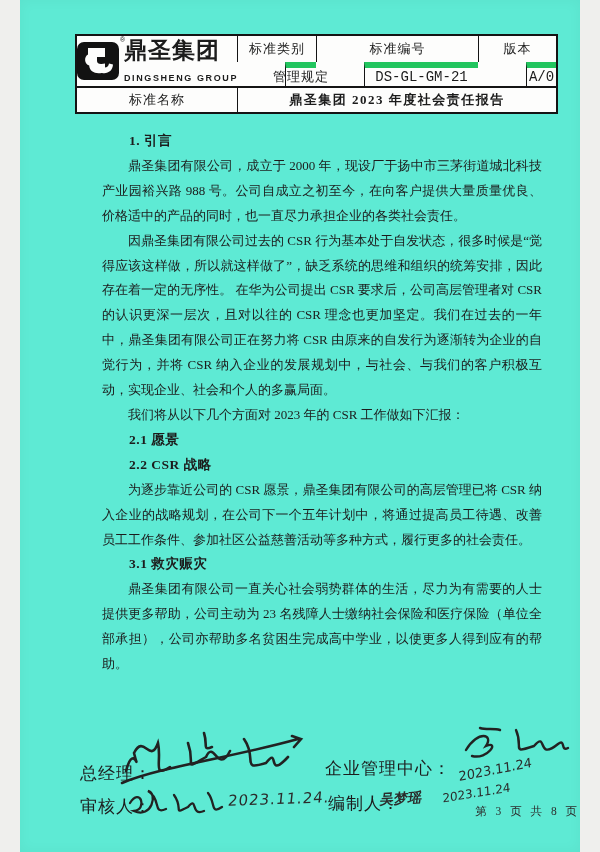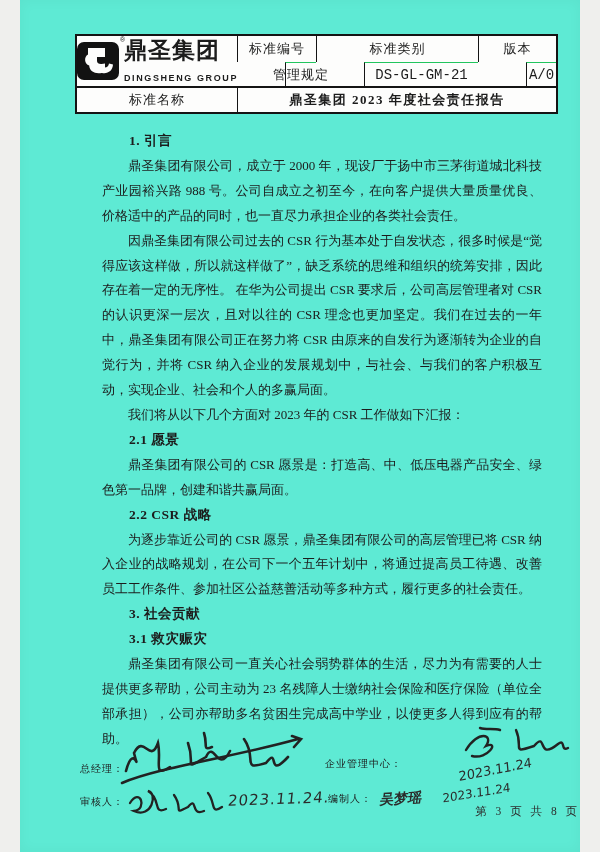--- a/index.html
+++ b/index.html
@@ -22,21 +22,21 @@
     display:grid;
     grid-template-columns:160px 79px 162px 1fr;
     grid-template-rows:26px 24px 26px;
     background:#fdfdfc;
   }
   .cell {
     display:flex; align-items:center; justify-content:center;
     font-size:13px; letter-spacing:1px; white-space:nowrap;
   }
   .b-left  { border-left:1px solid #141414; }
-  .b-top   { border-top:1px solid #22c55e;margin-left:48px; }
+  .b-top   { border-top:6px solid #22c55e;margin-left:48px; }
   .b-top2  { border-top:2px solid #141414; }
   .logo-cell { grid-row:1 / 3; grid-column:1; gap:5px; }
   .name-value { grid-column:2 / 5; font-weight:bold; font-size:13px; letter-spacing:1.5px; }
   .code-cell { font-family:"Liberation Mono","DejaVu Sans Mono",monospace; font-size:14px; letter-spacing:0; }
 
   .logo-wrap { display:flex; align-items:center; gap:4px; position:relative; }
   .logo-mark { display:block; }
   .logo-reg { position:absolute; left:44px; top:-3px; font-size:7px; font-family:"Liberation Sans",sans-serif; }
   .logo-text { display:flex; flex-direction:column; align-items:flex-start; line-height:1; }
   .logo-cn { font-weight:bold; font-size:23px; letter-spacing:1px; font-family:"Liberation Serif","DejaVu Serif",serif; }
@@ -45,21 +45,21 @@
   
   .doc-body {
     position:absolute; left:82px; top:129px; width:440px;
     font-size:13px; line-height:24.9px;
   }
   .doc-body p { text-indent:2em; margin:0; }
   .doc-body p.para { text-align:justify; text-justify:inter-ideograph; }
   .doc-body p.heading { font-weight:bold; font-size:13.5px; letter-spacing:0.5px; }
 
   
-  .sig-label { position:absolute; font-size:10px; letter-spacing:1px; white-space:nowrap; }
+  .sig-label { position:absolute; font-size:17px; letter-spacing:1px; white-space:nowrap; }
   .sig-svg { position:absolute; }
   .hand {
     position:absolute; white-space:nowrap;
     font-family:"DejaVu Sans",sans-serif;
     color:#2b2b2b;
   }
   .hand-date-mc { font-size:13px; transform:rotate(-11deg) skewX(-6deg); }
   .hand-date-rv { font-size:15px; transform:rotate(-2deg) skewX(-8deg); letter-spacing:1px; }
   .hand-name-cp { font-size:14px; font-weight:bold; transform:rotate(-3deg) skewX(-10deg); }
   .hand-date-cp { font-size:12px; transform:rotate(-9deg) skewX(-6deg); }
@@ -85,42 +85,40 @@
           <path d="M26 26 c3.8 1.4 6.4 .2 7 -3.4 l4 1 c-.4 6.4 -5.4 9.6 -11 8.4 z" fill="#fdfdfc"></path>
         </svg>
         <span class="logo-reg">®</span>
         <div class="logo-text">
           <span class="logo-cn">鼎圣集团</span>
           <span class="logo-en">DINGSHENG GROUP</span>
         </div>
       </div>
     </div>
 
+    <div class="cell b-left">标准类别</div>
     <div class="cell b-left">标准编号</div>
-    <div class="cell b-left">标准类别</div>
     <div class="cell b-left">版本</div>
 
     <div class="cell b-left b-top">管理规定</div>
     <div class="cell b-left b-top code-cell">DS-GL-GM-21</div>
     <div class="cell b-left b-top code-cell">A/0</div>
 
     <div class="cell b-top2">标准名称</div>
     <div class="cell b-left b-top2 name-value">鼎圣集团 2023 年度社会责任报告</div>
   </div>
 
   <div class="doc-body">
       <p class="heading">1. 引言</p>
       <p class="para">鼎圣集团有限公司，成立于 2000 年，现设厂于扬中市三茅街道城北科技产业园裕兴路 988 号。公司自成立之初至今，在向客户提供大量质量优良、 价格适中的产品的同时，也一直尽力承担企业的各类社会责任。</p>
       <p class="para">因鼎圣集团有限公司过去的 CSR 行为基本处于自发状态，很多时候是“觉得应该这样做，所以就这样做了”，缺乏系统的思维和组织的统筹安排，因此存在着一定的无序性。 在华为公司提出 CSR 要求后，公司高层管理者对 CSR 的认识更深一层次，且对以往的 CSR 理念也更加坚定。我们在过去的一年中，鼎圣集团有限公司正在努力将 CSR 由原来的自发行为逐渐转为企业的自觉行为，并将 CSR 纳入企业的发展规划中，与社会、与我们的客户积极互动，实现企业、社会和个人的多赢局面。</p>
       <p class="para">我们将从以下几个方面对 2023 年的 CSR 工作做如下汇报：</p>
       <p class="heading">2.1 愿景</p>
-      <p class="para">鼎圣集团有限公司的 CSR 愿景是：打造高、中、低压电器产品安全、绿色第一品牌，创建和谐共赢局面。</p>
       <p class="heading">2.2 CSR 战略</p>
       <p class="para">为逐步靠近公司的 CSR 愿景，鼎圣集团有限公司的高层管理已将 CSR 纳入企业的战略规划，在公司下一个五年计划中，将通过提高员工待遇、改善员工工作条件、参加社区公益慈善活动等多种方式，履行更多的社会责任。</p>
-      <p class="heading">3. 社会贡献</p>
       <p class="heading">3.1 救灾赈灾</p>
       <p class="para">鼎圣集团有限公司一直关心社会弱势群体的生活，尽力为有需要的人士提供更多帮助，公司主动为 23 名残障人士缴纳社会保险和医疗保险（单位全部承担），公司亦帮助多名贫困生完成高中学业，以使更多人得到应有的帮助。</p>
     </div>
 
   <span class="sig-label" style="left:60px; top:762px;">总经理：</span>
   <svg class="sig-svg" style="left:96px; top:727px;" width="190" height="64" viewBox="0 0 190 64">
     <g fill="none" stroke="#222" stroke-width="2.6" stroke-linecap="round">
       <path d="M10 44 C18 14 24 50 18 26 C28 6 34 38 42 16 C46 34 36 52 54 40"></path>
       <path d="M6 56 C44 40 118 30 182 12 M176 9 l9 3 -7 8"></path>
       <path d="M72 16 C80 38 66 44 90 30 C98 12 102 48 114 24"></path>

